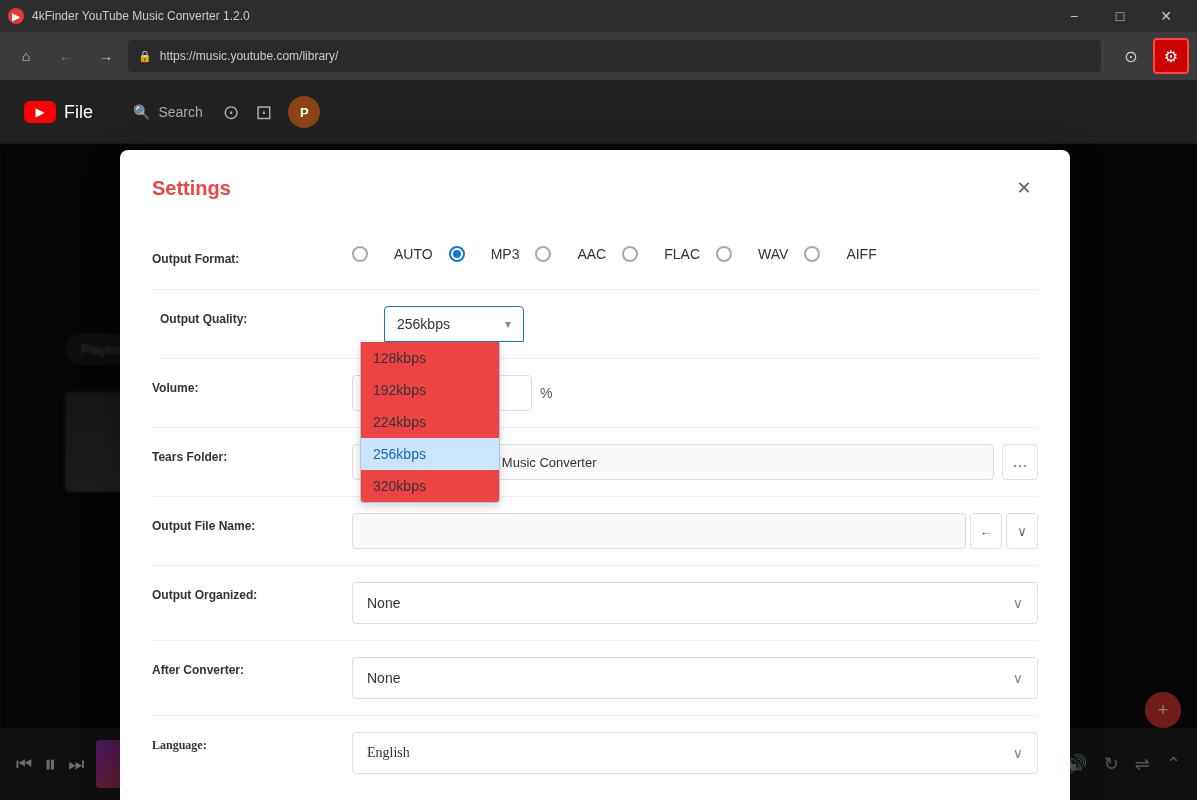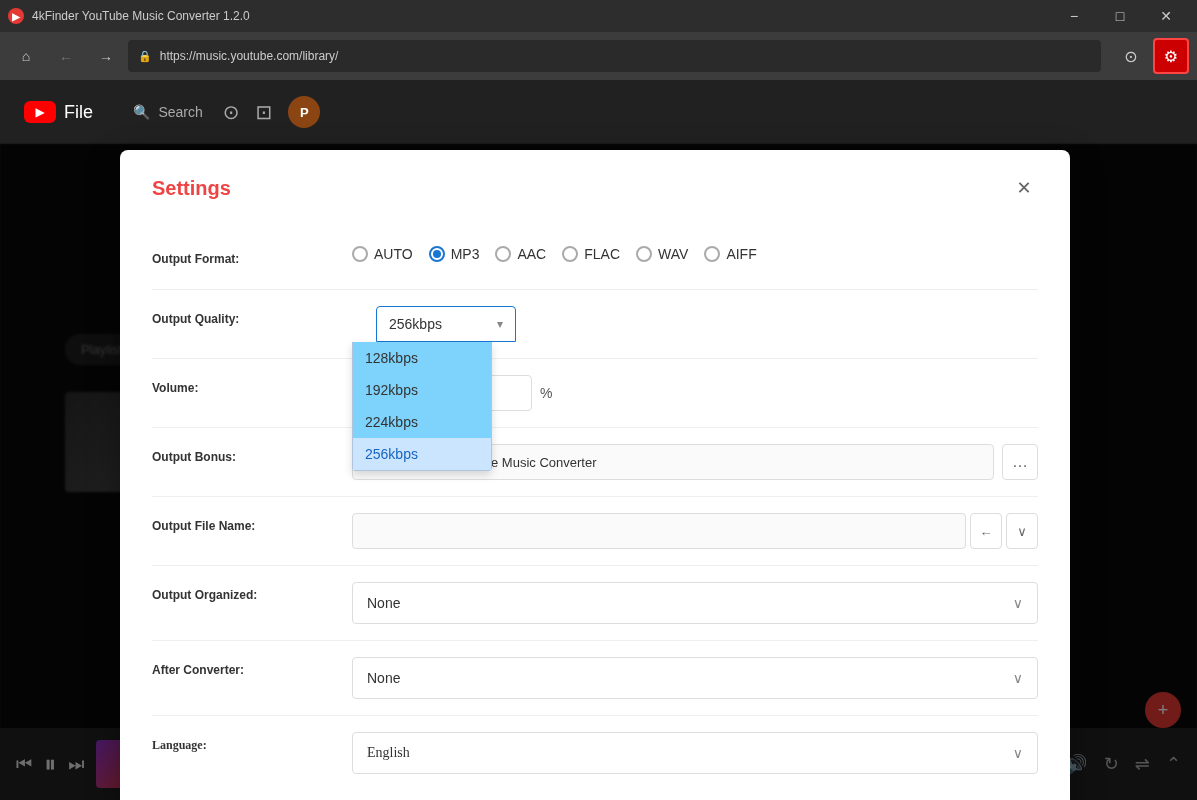--- a/index.html
+++ b/index.html
@@ -214,21 +214,21 @@
       border: 2px solid #aaa;
       display: flex; align-items: center; justify-content: center;
     }
     .radio-circle.selected { border-color: #1976d2; }
     .radio-circle.selected::after {
       content: '';
       width: 8px; height: 8px;
       border-radius: 50%;
       background: #1976d2;
     }
-    .radio-label { font-size: 14px; color: #333; }
+    .radio-label { font-size: 14px; color: #333; margin-left: 20px; }
 
     
     .dropdown-wrapper { position: relative; padding-left: 24px; }
     .dropdown-btn {
       height: 36px;
       min-width: 140px;
       border: 1px solid #b0c4de;
       border-radius: 4px;
       background: white;
       display: flex; align-items: center; justify-content: space-between;
@@ -236,21 +236,21 @@
       font-size: 14px;
       color: #333;
       cursor: pointer;
     }
     .dropdown-btn.open { border-color: #1976d2; border-bottom-left-radius: 0; border-bottom-right-radius: 0; }
     .dropdown-menu {
       position: absolute;
       top: 36px;
       left: 0;
       min-width: 140px;
-      background: #7dd3fc;
+      background: #ef4444;
       border: 1px solid #b0c4de;
       border-top: none;
       border-radius: 0 0 4px 4px;
       z-index: 100;
       box-shadow: 0 4px 8px rgba(0,0,0,0.15);
     }
     .dropdown-item {
       padding: 8px 12px;
       font-size: 14px;
       color: #333;
@@ -448,48 +448,49 @@
           <span class="radio-label">WAV</span>
         </label>
         <label class="radio-item">
           <div class="radio-circle"></div>
           <span class="radio-label">AIFF</span>
         </label>
       </div>
     </div>
   </div>
 
-  <div class="settings-row" style="z-index:50; overflow:visible;">
+  <div class="settings-row" style="z-index:50; overflow:visible;margin-left:8px;">
     <div class="settings-label">Output Quality:</div>
     <div class="settings-control" style="overflow:visible;">
       <div class="dropdown-wrapper">
         <div class="dropdown-btn open">
           <span>256kbps</span>
           <span style="font-size:12px;color:#888;">▾</span>
         </div>
         <div class="dropdown-menu">
           <div class="dropdown-item">128kbps</div>
           <div class="dropdown-item">192kbps</div>
           <div class="dropdown-item">224kbps</div>
           <div class="dropdown-item selected">256kbps</div>
+          <div class="dropdown-item">320kbps</div>
         </div>
       </div>
     </div>
   </div>
 
   <div class="settings-row">
     <div class="settings-label">Volume:</div>
     <div class="settings-control">
       <input class="volume-input" type="text" style="width: 180px;" value="100">
       <span class="volume-pct">%</span>
     </div>
   </div>
 
   <div class="settings-row">
-    <div class="settings-label">Output Bonus:</div>
+    <div class="settings-label">Tears Folder:</div>
     <div class="settings-control">
       <div class="folder-path">
         <span>ents\4kFinder YouTube Music Converter</span>
       </div>
       <button class="folder-btn">…</button>
     </div>
   </div>
 
   <div class="settings-row">
     <div class="settings-label">Output File Name:</div>

